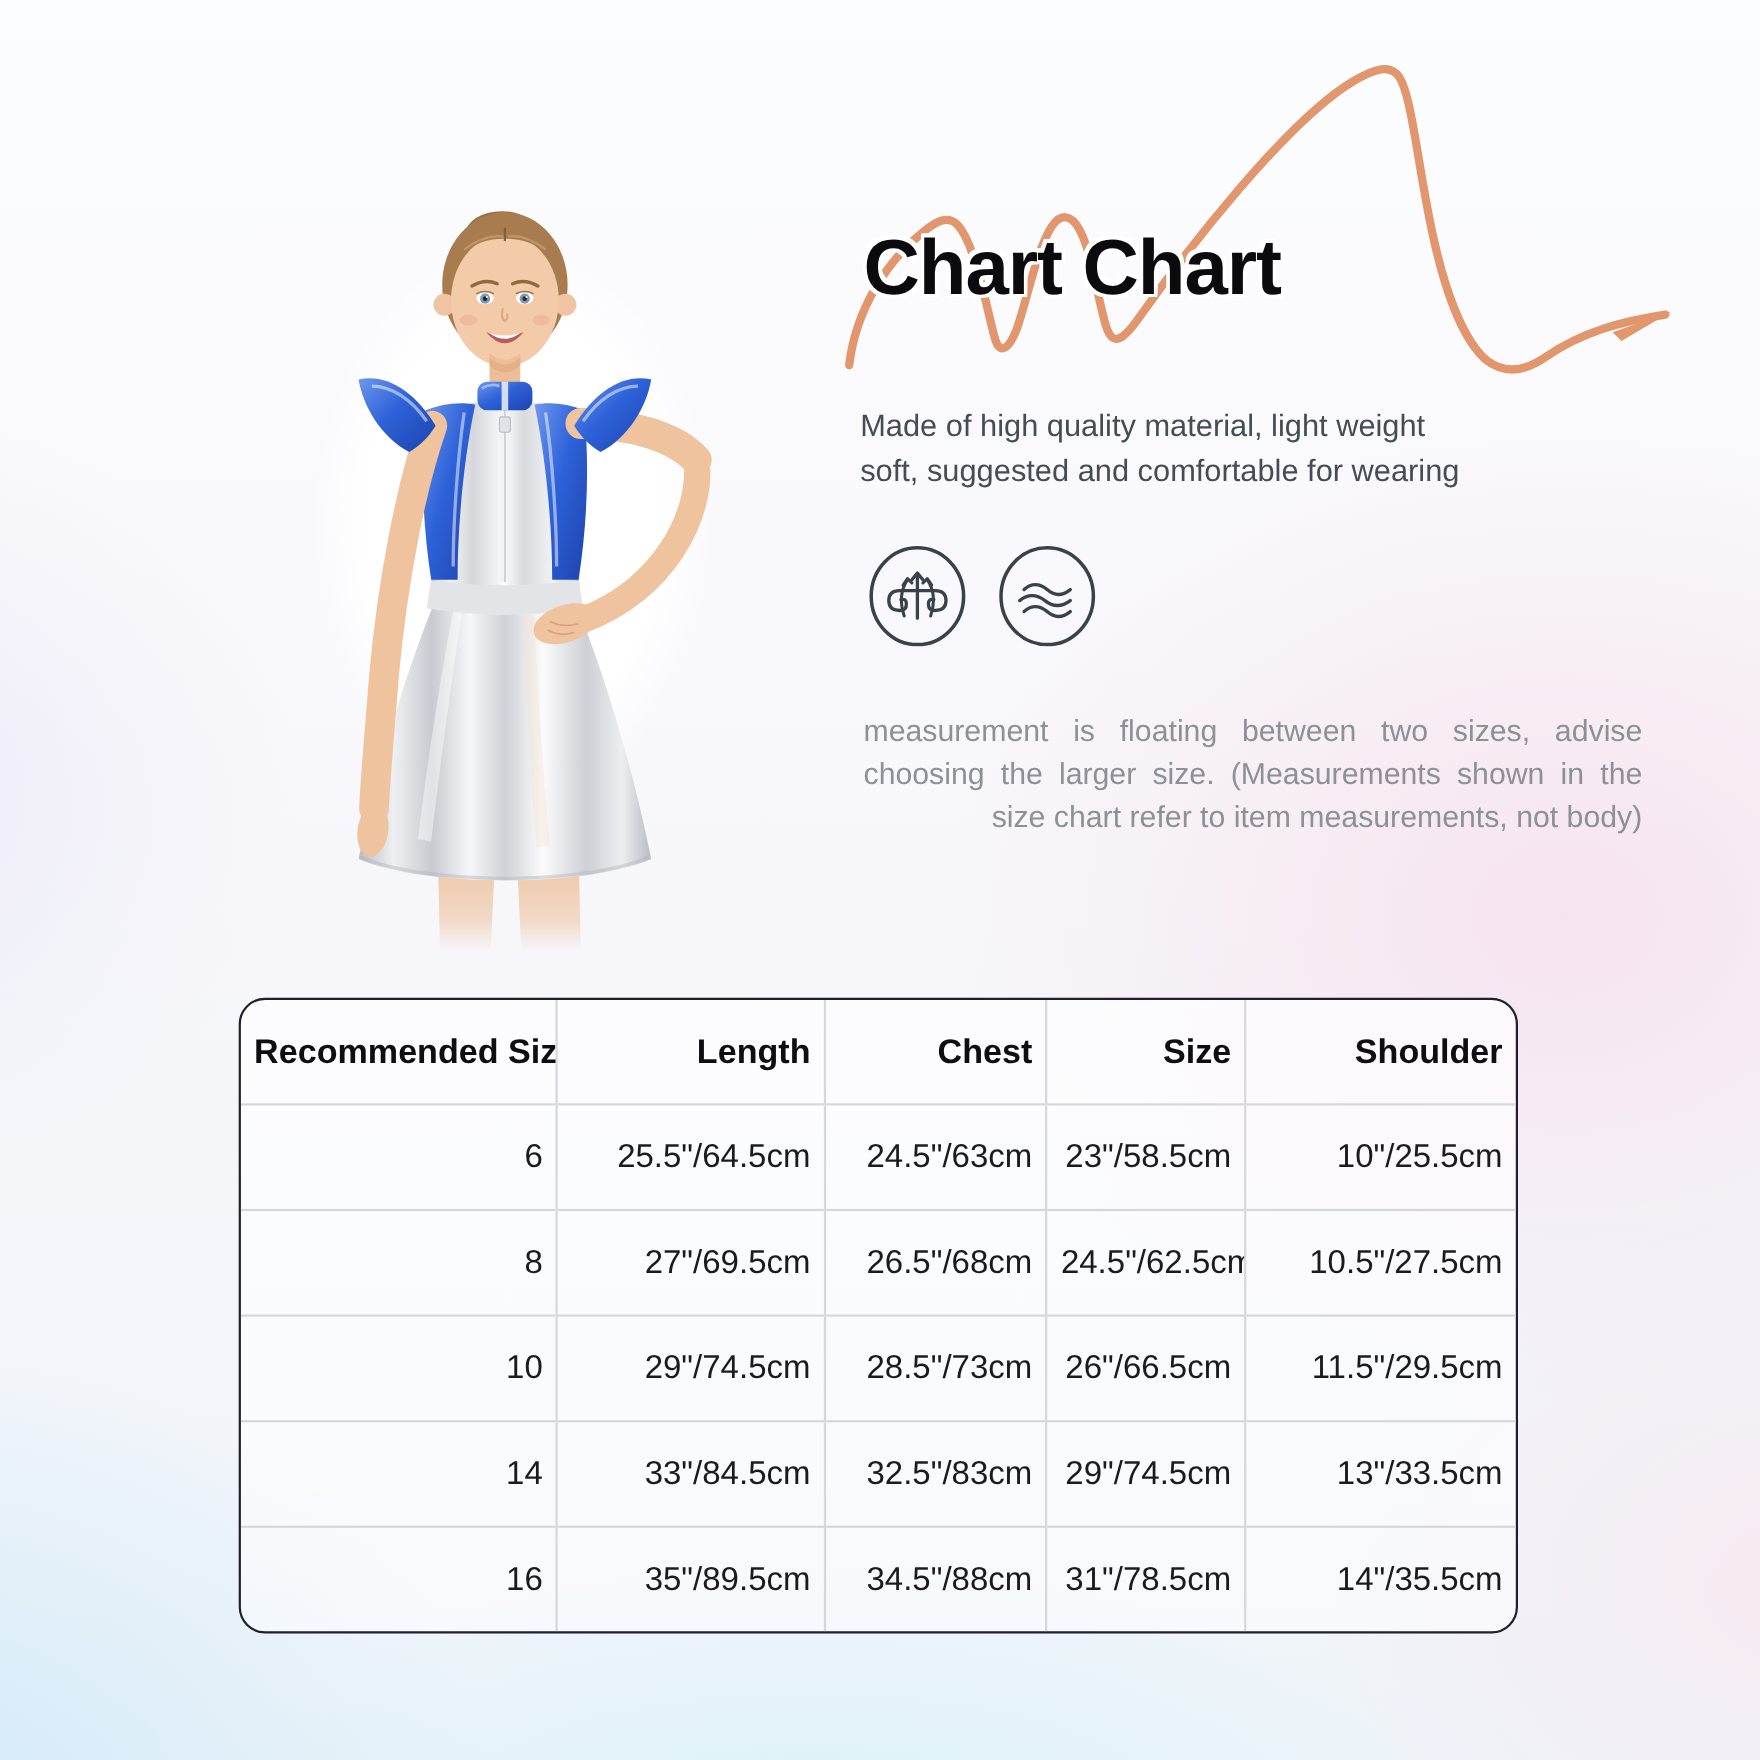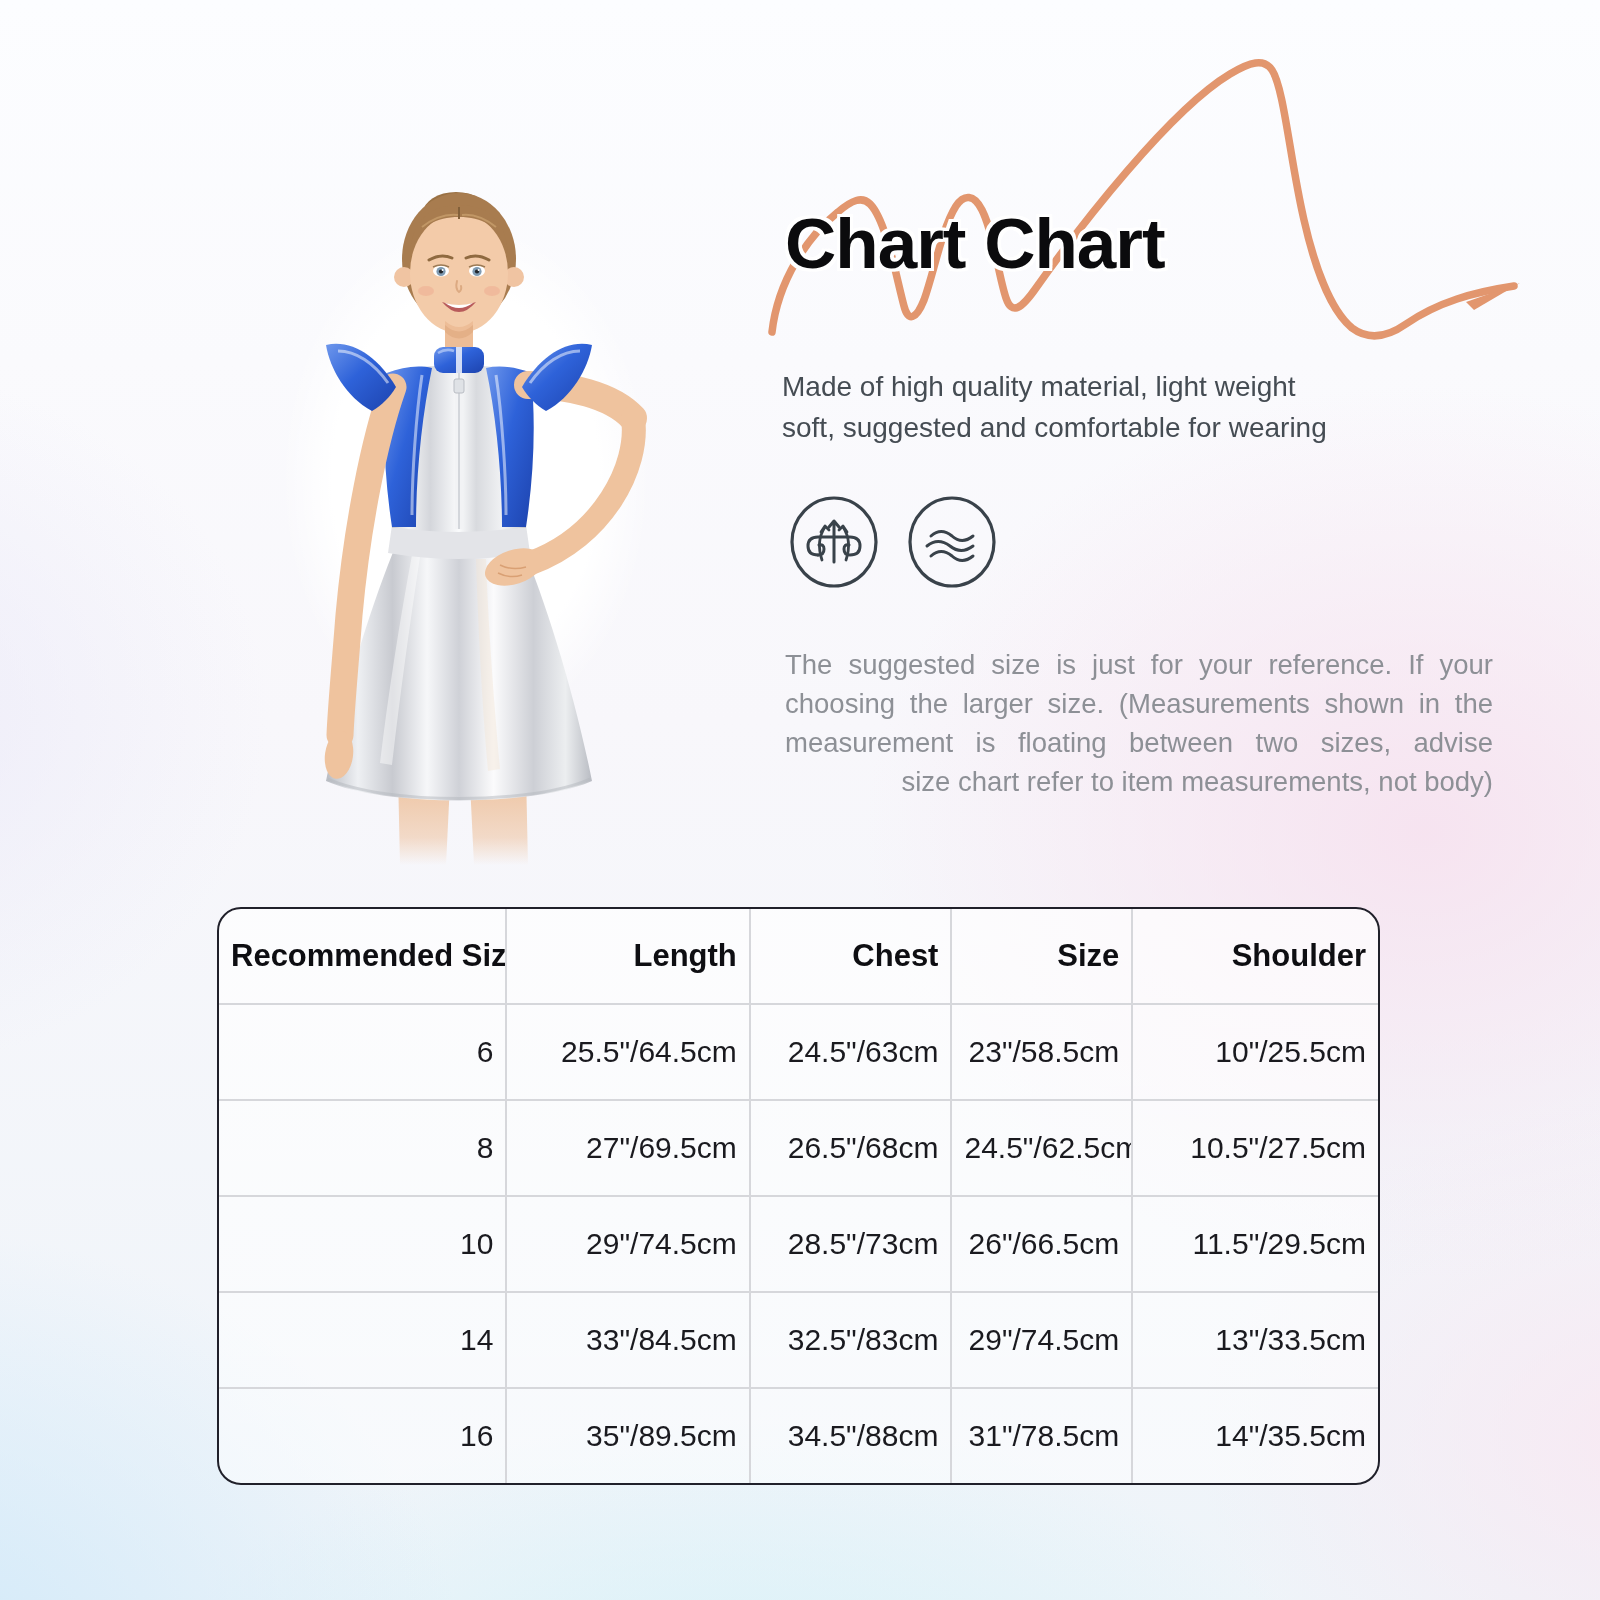--- a/index.html
+++ b/index.html
@@ -165,23 +165,22 @@
       <svg width="92" height="92" viewBox="0 0 92 92" fill="none" stroke="currentColor">
         <ellipse cx="46" cy="46" rx="42" ry="44" stroke-width="3.2"></ellipse>
         <path d="M 25 40 q 10 -9 21 0 q 10 9 21 0" stroke-width="3" stroke-linecap="round"></path>
         <path d="M 21 50 q 11 -9 23 0 q 11 9 23 0" stroke-width="3" stroke-linecap="round"></path>
         <path d="M 25 60 q 10 -9 21 0 q 10 9 21 0" stroke-width="3" stroke-linecap="round"></path>
       </svg>
     </span>
   </div>
 
   <div class="note">
-    <div class="note-line">The suggested size is just for your reference. If your</div>
+    <div class="note-line">measurement is floating between two sizes, advise</div>
     <div class="note-line">choosing the larger size. (Measurements shown in the</div>
-    <div class="note-line">measurement is floating between two sizes, advise</div>
     <div class="note-line last">size chart refer to item measurements, not body)</div>
   </div>
 
   <div class="photo">
     <div class="photo-bg"></div>
     <svg class="model" viewBox="0 0 470 690">
       <defs>
         <linearGradient id="gBlue" x1="0" y1="0" x2="1" y2="1">
           <stop offset="0" stop-color="#6e97ec"></stop>
           <stop offset="0.45" stop-color="#2e62d9"></stop>

